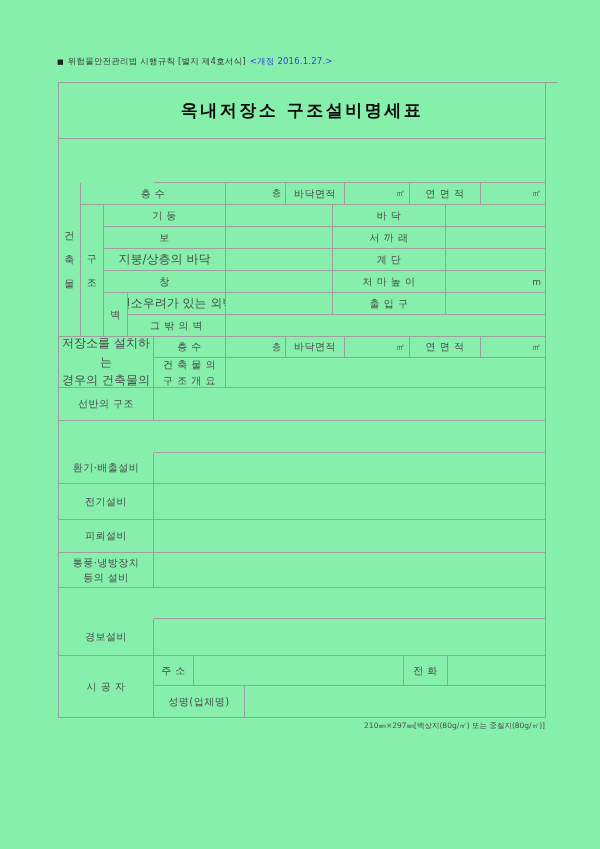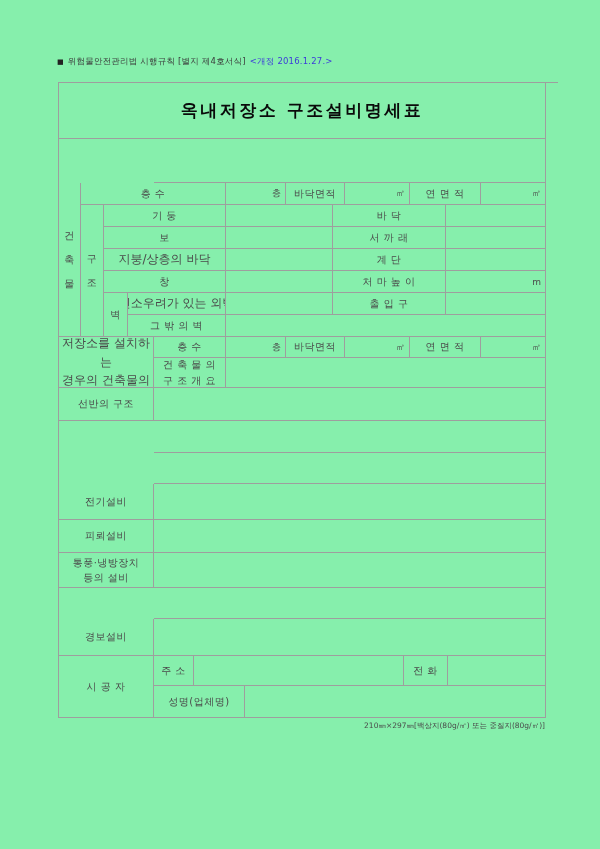--- a/index.html
+++ b/index.html
@@ -112,20 +112,21 @@
     <div class="cell unit" style="left:422px;top:254px;width:65px;height:21px;">㎡</div>
     <div class="cell ml" style="left:95px;top:275px;width:72px;height:30px;">건 축 물 의
 구 조 개 요</div>
     <div class="cell" style="left:167px;top:275px;width:320px;height:30px;"></div>
 
     <div class="cell" style="left:0;top:305px;width:95px;height:33px;">선반의 구조</div>
     <div class="cell" style="left:95px;top:305px;width:392px;height:33px;"></div>
 
     <div class="cell" style="left:95px;top:338px;width:392px;height:32px;"></div>
 
+    <div class="cell" style="left:0;top:370px;width:95px;height:31px;">환기·배출설비</div>
     <div class="cell" style="left:95px;top:370px;width:392px;height:31px;"></div>
 
     <div class="cell" style="left:0;top:401px;width:95px;height:36px;">전기설비</div>
     <div class="cell" style="left:95px;top:401px;width:392px;height:36px;"></div>
 
     <div class="cell" style="left:0;top:437px;width:95px;height:33px;">피뢰설비</div>
     <div class="cell" style="left:95px;top:437px;width:392px;height:33px;"></div>
 
     <div class="cell ml" style="left:0;top:470px;width:95px;height:35px;">통풍·냉방장치
 등의 설비</div>

